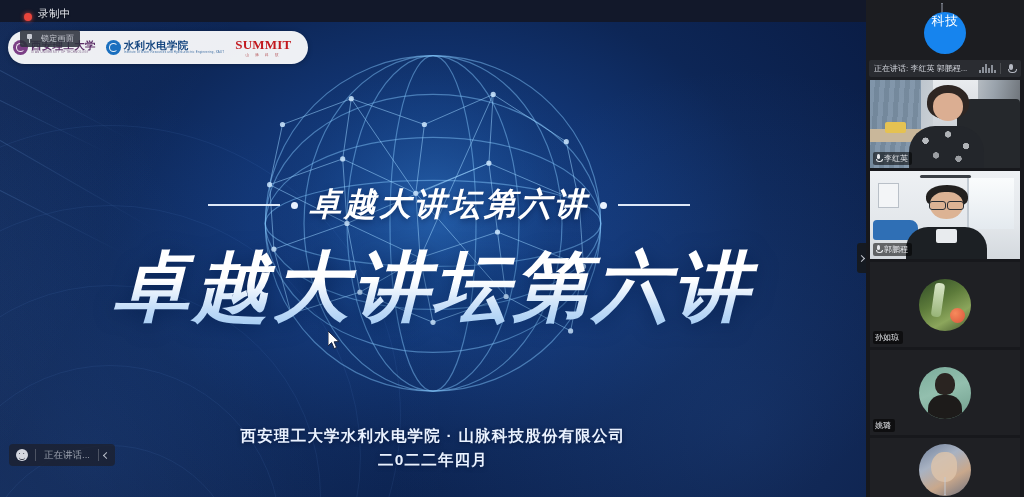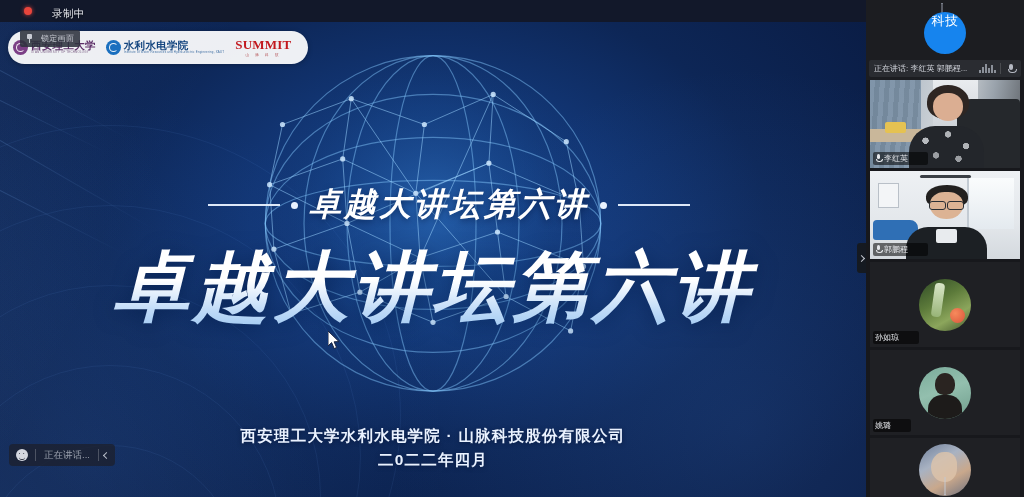--- a/index.html
+++ b/index.html
@@ -188,21 +188,21 @@
     font-weight: bold;
     letter-spacing: 1.2px;
     line-height: 1.55;
     text-shadow: 0 1px 4px rgba(0,15,45,.6);
     white-space: nowrap;
   }
 
   
   #rec-indicator {
     position: absolute; left: 24px; top: 7px;
-    display: flex; align-items: flex-start; gap: 20px;
+    display: flex; align-items: flex-end; gap: 6px;
     z-index: 30;
   }
   #rec-dot {
     width: 8px; height: 8px; border-radius: 50%;
     background: #e8453c;
     box-shadow: 0 0 4px rgba(232,69,60,.9);
   }
   #rec-label {
     color: #e8eaf0; font-size: 10.5px; letter-spacing: .4px;
     text-shadow: 0 1px 2px rgba(0,0,0,.7);
@@ -307,21 +307,21 @@
     width: 150px;
     margin: 0 4px 3px 4px;
     background: #1f2024;
     overflow: hidden;
   }
   .tile.speaking { outline: 2px solid #1f7a46; outline-offset: -2px; }
   .tile-name {
     position: absolute; left: 3px; bottom: 3px;
     display: flex; align-items: center; gap: 3px;
     background: rgba(0,0,0,0.55);
-    padding: 1px 20px 1px 2px;
+    padding: 1px 4px 1px 2px;
     border-radius: 2px;
     max-width: 90%;
     margin-top: 23px;
   }
   .tile-name span {
     font-size: 8px; color: #e6e8ec; white-space: nowrap;
   }
   .mic-glyph {
     width: 6px; height: 9px; position: relative; flex: 0 0 auto;
   }

